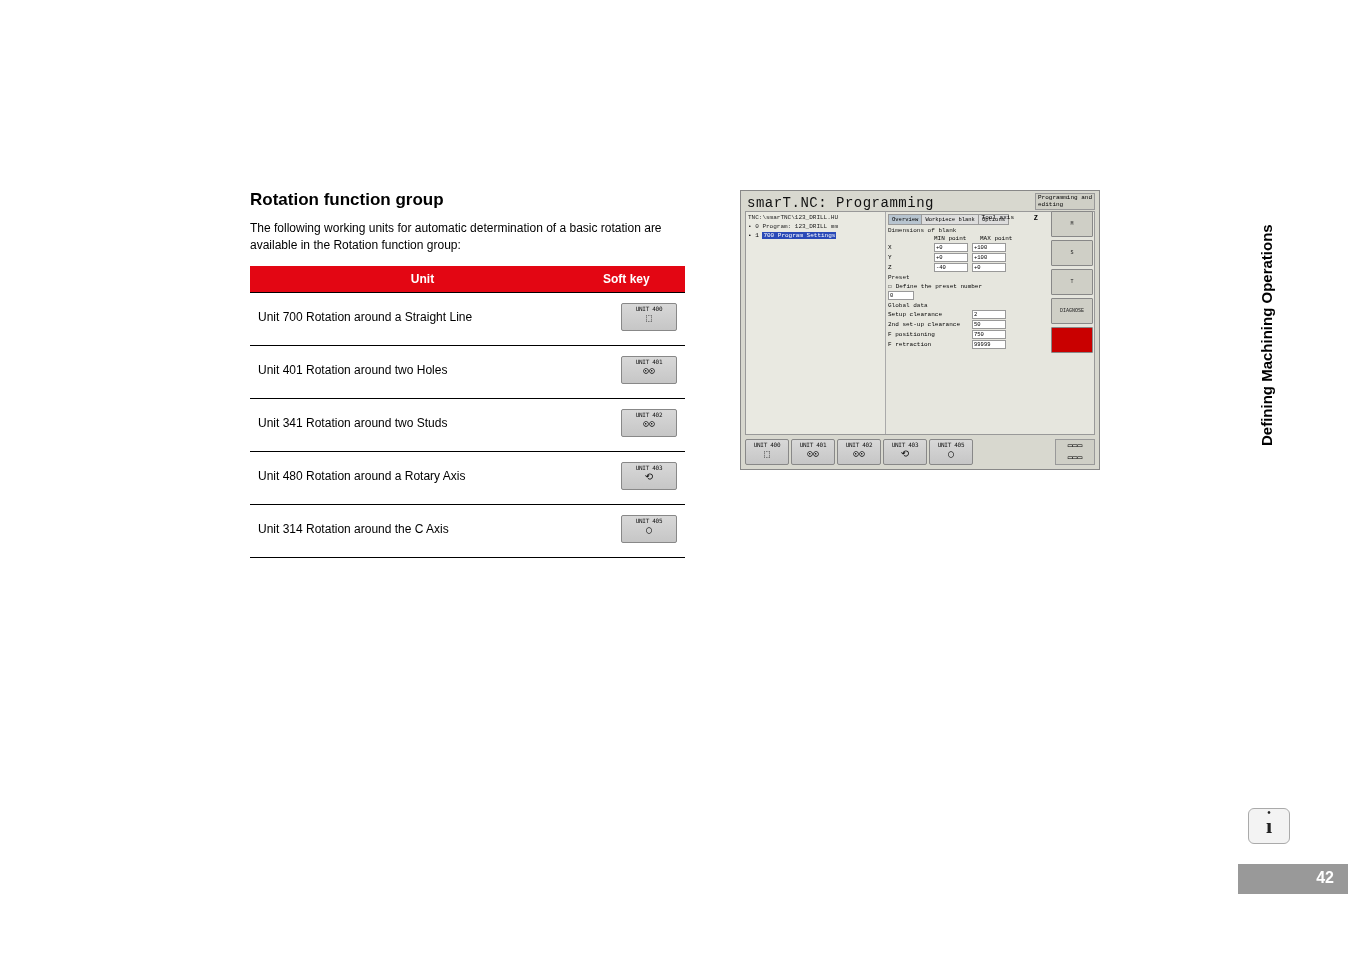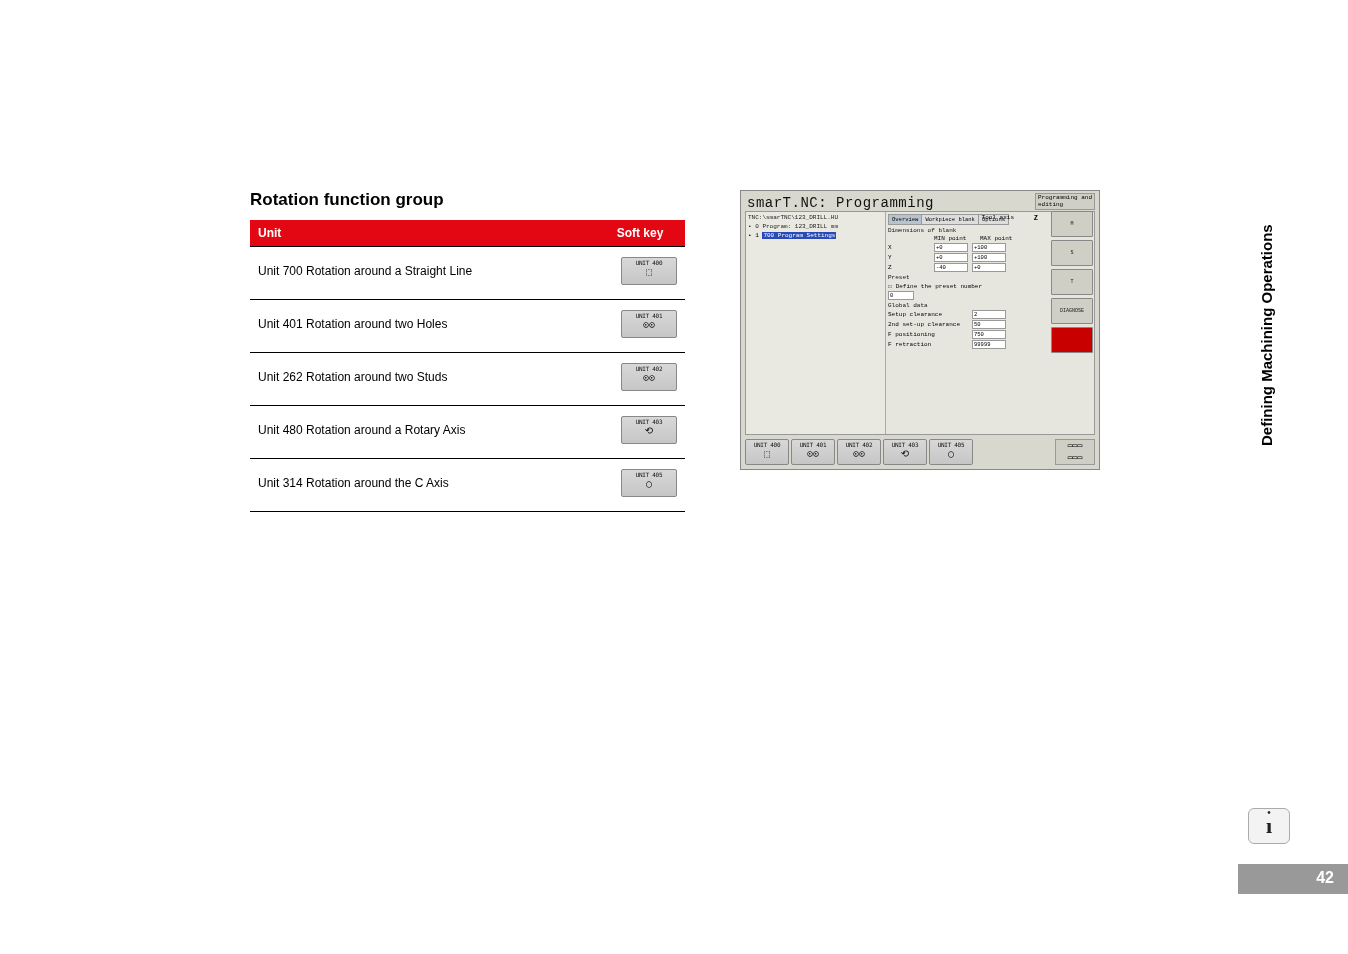--- a/index.html
+++ b/index.html
@@ -32,27 +32,27 @@
     margin-bottom: 12px;
   }
   table.units {
     width: 435px;
     border-collapse: collapse;
     font-size: 12px;
   }
   table.units thead th {
     background: #e30613;
     color: #fff;
-    text-align: left;
+    text-align: center;
     font-weight: bold;
     padding: 6px 8px;
     border-bottom: 1px solid #000;
   }
   table.units thead th.right {
-    text-align: center;
+    text-align: left;
     color: #fff;
   }
   table.units tbody td {
     padding: 10px 8px 14px 8px;
     border-bottom: 1px solid #000;
     vertical-align: middle;
   }
   table.units tbody td.keycell {
     text-align: right;
     width: 90px;
@@ -206,38 +206,39 @@
     text-align: right;
     padding: 5px 14px 0 0;
   }
 </style>
 </head>
 <body>
 
 <div class="page">
   <div class="left-col">
     <div class="heading">Rotation function group</div>
+    <p class="intro">The following working units for automatic determination of a basic rotation are available in the Rotation function group:</p>
     <table class="units">
       <thead>
         <tr>
           <th>Unit</th>
           <th class="right">Soft key</th>
         </tr>
       </thead>
       <tbody>
         <tr>
           <td>Unit 700 Rotation around a Straight Line</td>
           <td class="keycell"><span class="softkey"><span class="kline">UNIT 400</span><span class="glyph">⬚</span></span></td>
         </tr>
         <tr>
           <td>Unit 401 Rotation around two Holes</td>
           <td class="keycell"><span class="softkey"><span class="kline">UNIT 401</span><span class="glyph">⊙⊙</span></span></td>
         </tr>
         <tr>
-          <td>Unit 262 Rotation around two Studs</td>
+          <td>Unit 341 Rotation around two Studs</td>
           <td class="keycell"><span class="softkey"><span class="kline">UNIT 402</span><span class="glyph">⊙⊙</span></span></td>
         </tr>
         <tr>
           <td>Unit 480 Rotation around a Rotary Axis</td>
           <td class="keycell"><span class="softkey"><span class="kline">UNIT 403</span><span class="glyph">⟲</span></span></td>
         </tr>
         <tr>
           <td>Unit 314 Rotation around the C Axis</td>
           <td class="keycell"><span class="softkey"><span class="kline">UNIT 405</span><span class="glyph">◯</span></span></td>
         </tr>

